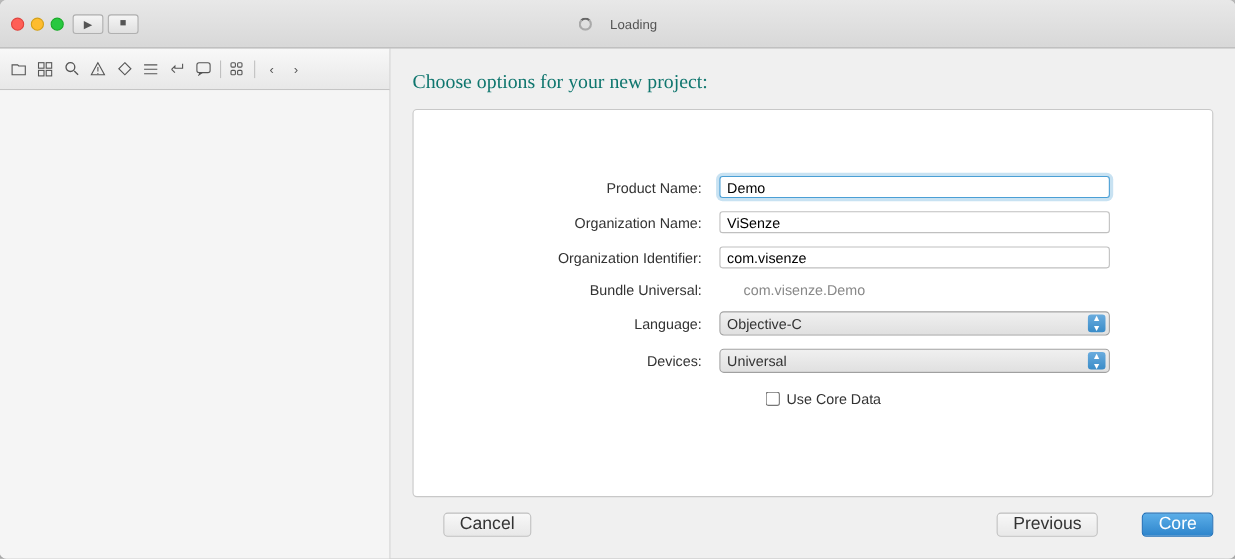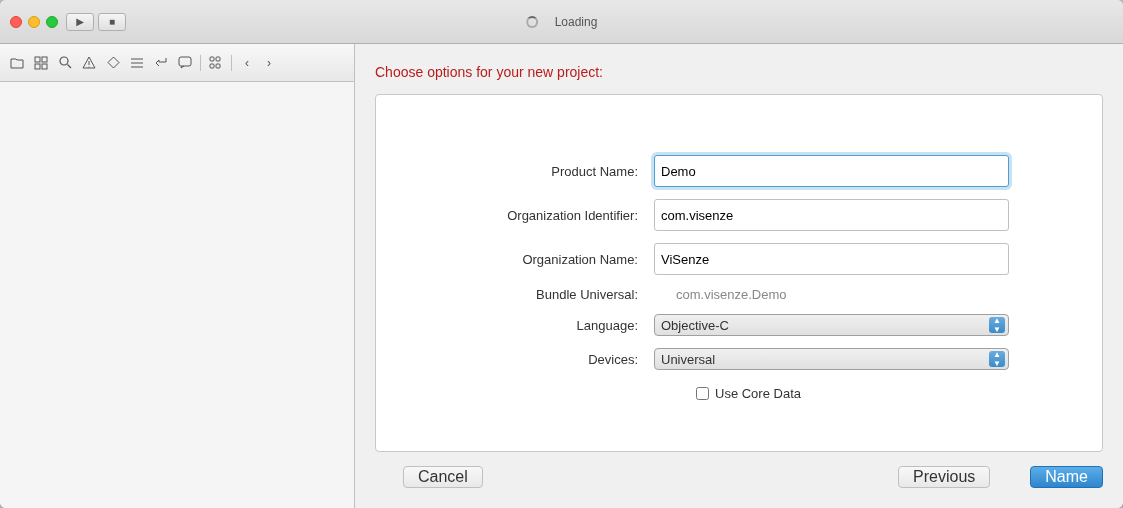--- a/index.html
+++ b/index.html
@@ -165,24 +165,25 @@
     
     .dialog-area {
       flex: 1;
       background: #f0f0f0;
       display: flex;
       flex-direction: column;
       padding: 20px;
     }
 
     .dialog-title {
-      font-size: 14px;
-      color: #b91c1c;
+      font-size: 18px;
+      color: #0f766e;
       margin-bottom: 14px;
       font-weight: 400;
+      font-family: Liberation Serif, serif;
     }
 
     .dialog-panel {
       background: white;
       border: 1px solid #c8c8c8;
       border-radius: 4px;
       flex: 1;
       padding: 30px 20px 20px 20px;
       display: flex;
       flex-direction: column;
@@ -207,21 +208,21 @@
       text-align: right;
       width: 185px;
       padding-right: 16px;
       color: #333;
       font-size: 13px;
       flex-shrink: 0;
     }
 
     .form-input {
       flex: 1;
-      height: 32px;
+      height: 20px;
       border: 1px solid #c0c0c0;
       border-radius: 3px;
       padding: 0 6px;
       font-size: 13px;
       outline: none;
       background: white;
     }
 
     .form-input.active-field {
       border-color: #4a9fd5;
@@ -442,27 +443,27 @@
 
       <div class="dialog-panel">
         <div class="form-area">
 
           <div class="form-row">
             <label class="form-label">Product Name:</label>
             <input class="form-input active-field" type="text" value="Demo" style="">
           </div>
 
           <div class="form-row">
+            <label class="form-label">Organization Name:</label>
+            <input class="form-input" type="text" value="ViSenze" style="">
+          </div>
+
+          <div class="form-row">
             <label class="form-label">Organization Identifier:</label>
             <input class="form-input" type="text" value="com.visenze" style="">
-          </div>
-
-          <div class="form-row">
-            <label class="form-label">Organization Name:</label>
-            <input class="form-input" type="text" value="ViSenze" style="">
           </div>
 
           <div class="form-row">
             <label class="form-label">Bundle Universal:</label>
             <span class="form-static">com.visenze.Demo</span>
           </div>
 
           <div class="form-row">
             <label class="form-label">Language:</label>
             <div class="select-wrapper">
@@ -499,18 +500,18 @@
             </label>
           </div>
 
         </div>
       </div>
 
       <div class="dialog-footer">
         <button class="btn btn-cancel">Cancel</button>
         <div class="btn-group">
           <button class="btn btn-previous">Previous</button>
-          <button class="btn btn-next">Name</button>
+          <button class="btn btn-next">Core</button>
         </div>
       </div>
     </div>
   </div>
 </div>
 
 </body></html>

